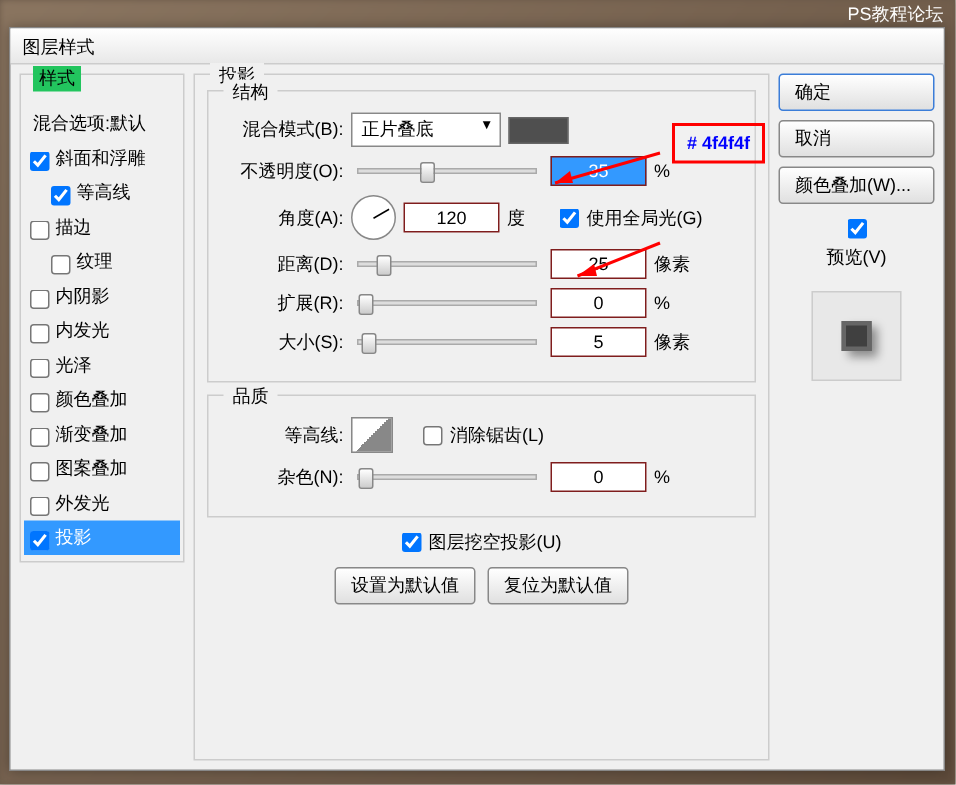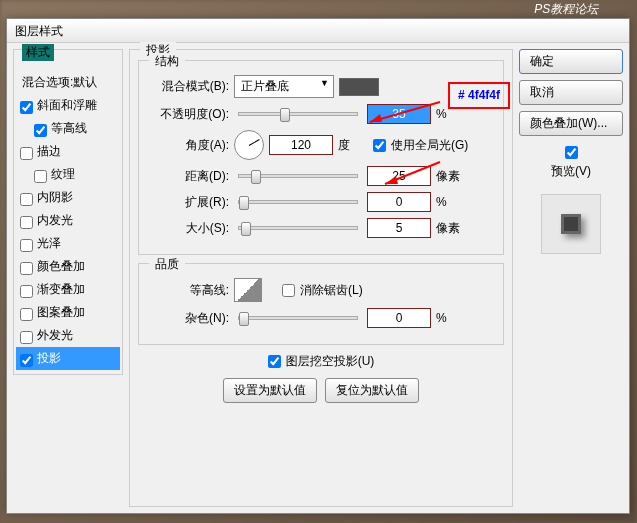--- a/index.html
+++ b/index.html
@@ -1,24 +1,24 @@
 <!DOCTYPE html>
 <html><head>
 <meta charset="utf-8">
 <style>
 * { box-sizing: border-box; margin: 0; padding: 0; font-family: "Microsoft YaHei", SimSun, sans-serif; font-size: 12px; }
 body { background: #6b5a4a; width: 637px; height: 523px; position: relative; overflow: hidden; }
 .bg-blur { position: absolute; inset: 0; background: linear-gradient(135deg, #8a7560 0%, #5d4a3a 100%); filter: blur(2px); }
-.watermark { position: absolute; top: 2px; right: 8px; color: #fff; font-size: 10px; text-align: left; line-height: 1.2; font-style: italic; }
+.watermark { position: absolute; top: 2px; right: 8px; color: #fff; font-size: 10px; text-align: right; line-height: 1.2; }
 .dialog { position: absolute; left: 6px; top: 18px; width: 624px; height: 496px; background: #f0f0f0; border: 1px solid #888; box-shadow: 0 0 8px rgba(0,0,0,0.3); }
 .title-bar { height: 24px; background: linear-gradient(#fff,#e8e8e8); border-bottom: 1px solid #ccc; padding: 4px 8px; }
 .content { display: flex; height: calc(100% - 24px); padding: 6px; gap: 6px; }
 .left-panel { width: 110px; }
 .styles-group { border: 1px solid #ccc; padding: 4px 2px; background: #f0f0f0; }
-.styles-group .gtitle { position: relative; top: -10px; left: 6px; background: #0f766e; padding: 0 4px; display: inline-block; }
+.styles-group .gtitle { position: relative; top: -10px; left: 6px; background: #22c55e; padding: 0 4px; display: inline-block; }
 .style-item { display: flex; align-items: flex-end; padding: 3px 4px; cursor: pointer; }
 .style-item.selected { background: #3399ff; color: #fff; }
 .style-item.sub { padding-left: 18px; }
 .style-item input { margin-right: 4px; }
 .style-item.nocheck { padding-left: 6px; }
 .center-panel { flex: 1; }
 .group-box { border: 1px solid #ccc; padding: 8px 10px 10px; margin-bottom: 8px; position: relative; }
 .group-box .gtitle { position: absolute; top: -8px; left: 10px; background: #f0f0f0; padding: 0 6px; }
 .frow { display: flex; align-items: center; margin: 6px 0; gap: 5px; }
 .frow .lbl { width: 80px; text-align: right; }

